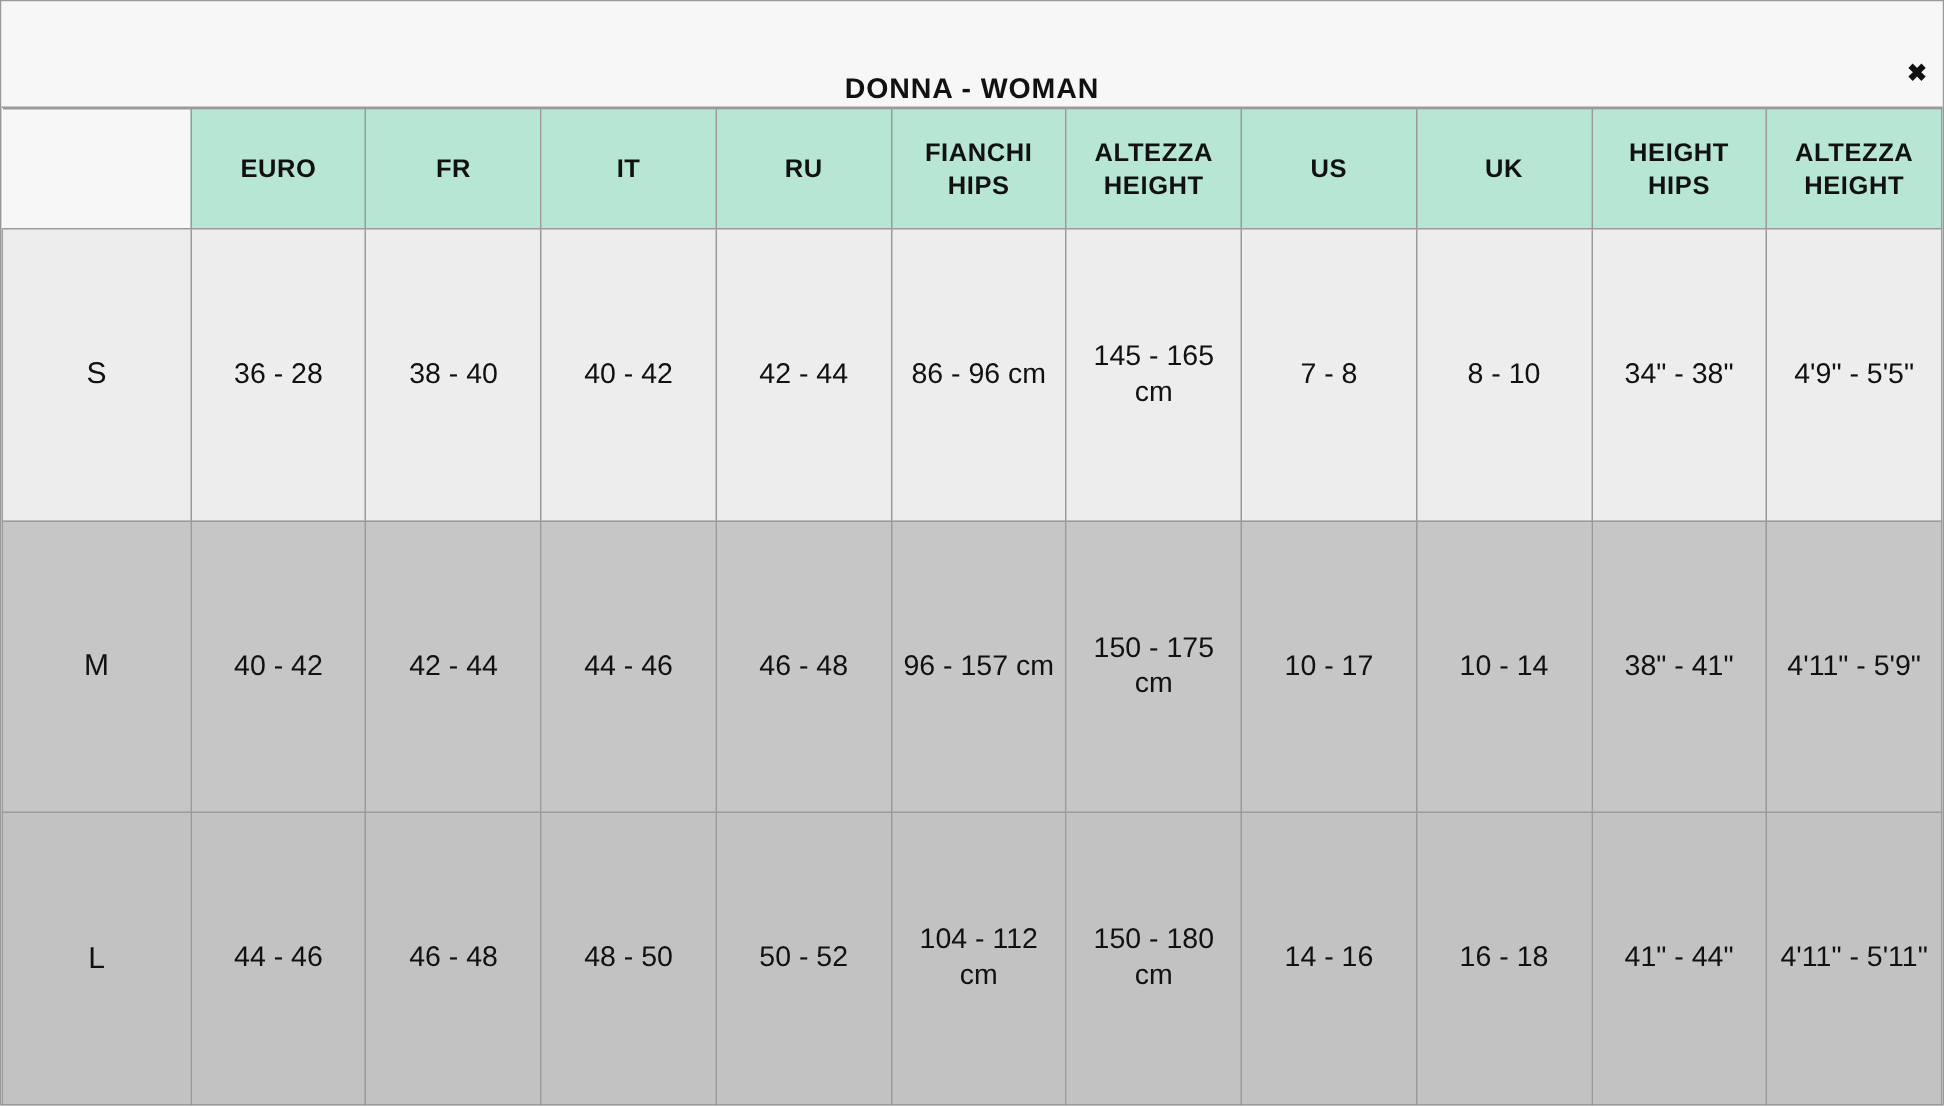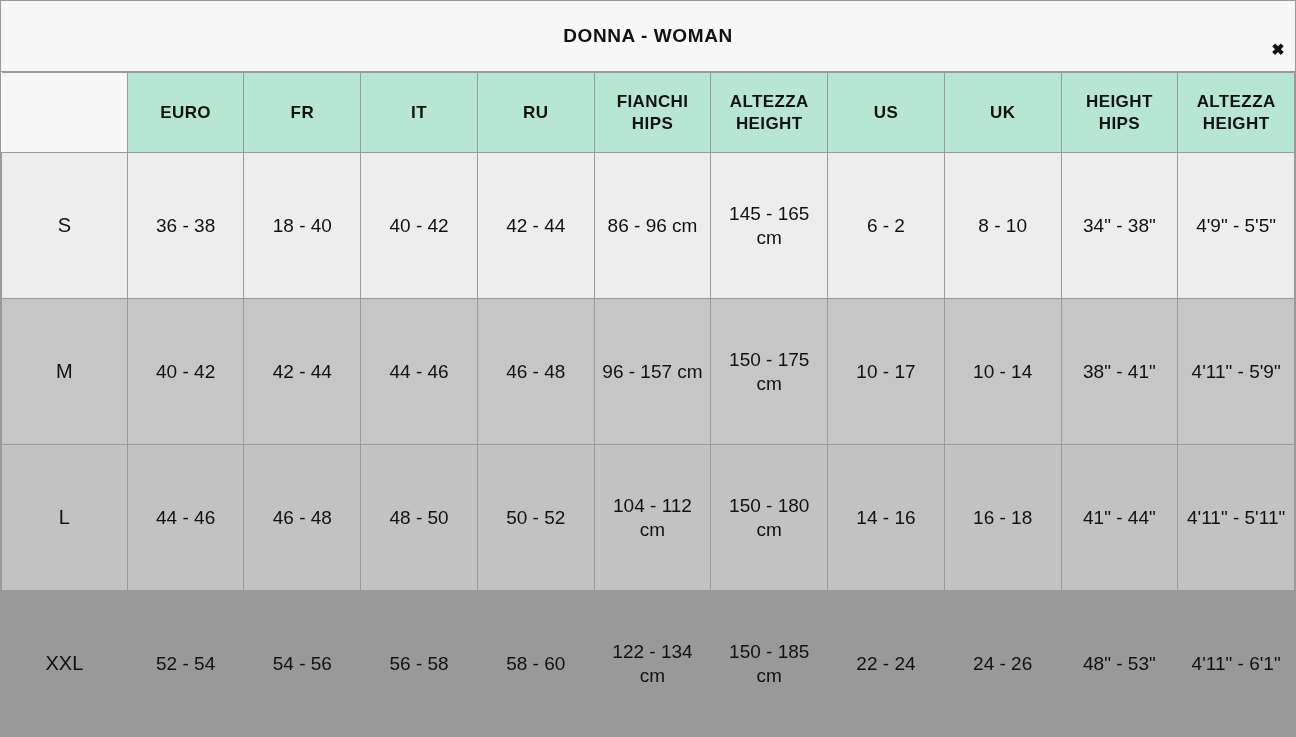--- a/index.html
+++ b/index.html
@@ -22,21 +22,21 @@
     background: #ffffff;
     border: 1px solid #999999;
   }
   .modal-header {
     position: relative;
     height: 71px;
     box-sizing: border-box;
     border-bottom: 1px solid #9a9a9a;
     background: #f7f7f7;
     display: flex;
-    align-items: center;
+    align-items: flex-end;
     justify-content: center;
   }
   .modal-title {
     font-size: 19px;
     font-weight: bold;
     letter-spacing: 0.6px;
     color: #111111;
     text-align: center;
   }
   .close-btn {
@@ -180,27 +180,27 @@
           </th>
           <th>
             <span class="hdr-line">ALTEZZA</span>
             <span class="hdr-line">HEIGHT</span>
           </th>
         </tr>
       </thead>
       <tbody>
         <tr class="shade-0">
           <td class="rowlabel">S</td>
-          <td>36 - 38</td>
-          <td>18 - 40</td>
+          <td>36 - 28</td>
+          <td>38 - 40</td>
           <td>40 - 42</td>
           <td>42 - 44</td>
           <td>86 - 96 cm</td>
           <td>145 - 165 cm</td>
-          <td>6 - 2</td>
+          <td>7 - 8</td>
           <td>8 - 10</td>
           <td>34" - 38"</td>
           <td>4'9" - 5'5"</td>
         </tr>
         <tr class="shade-1">
           <td class="rowlabel">M</td>
           <td>40 - 42</td>
           <td>42 - 44</td>
           <td>44 - 46</td>
           <td>46 - 48</td>
@@ -217,30 +217,17 @@
           <td>46 - 48</td>
           <td>48 - 50</td>
           <td>50 - 52</td>
           <td>104 - 112 cm</td>
           <td>150 - 180 cm</td>
           <td>14 - 16</td>
           <td>16 - 18</td>
           <td>41" - 44"</td>
           <td>4'11" - 5'11"</td>
         </tr>
-        <tr class="shade-4">
-          <td class="rowlabel">XXL</td>
-          <td>52 - 54</td>
-          <td>54 - 56</td>
-          <td>56 - 58</td>
-          <td>58 - 60</td>
-          <td>122 - 134 cm</td>
-          <td>150 - 185 cm</td>
-          <td>22 - 24</td>
-          <td>24 - 26</td>
-          <td>48" - 53"</td>
-          <td>4'11" - 6'1"</td>
-        </tr>
       </tbody>
     </table>
   </div>
 
 </div>
 
 </body></html>

